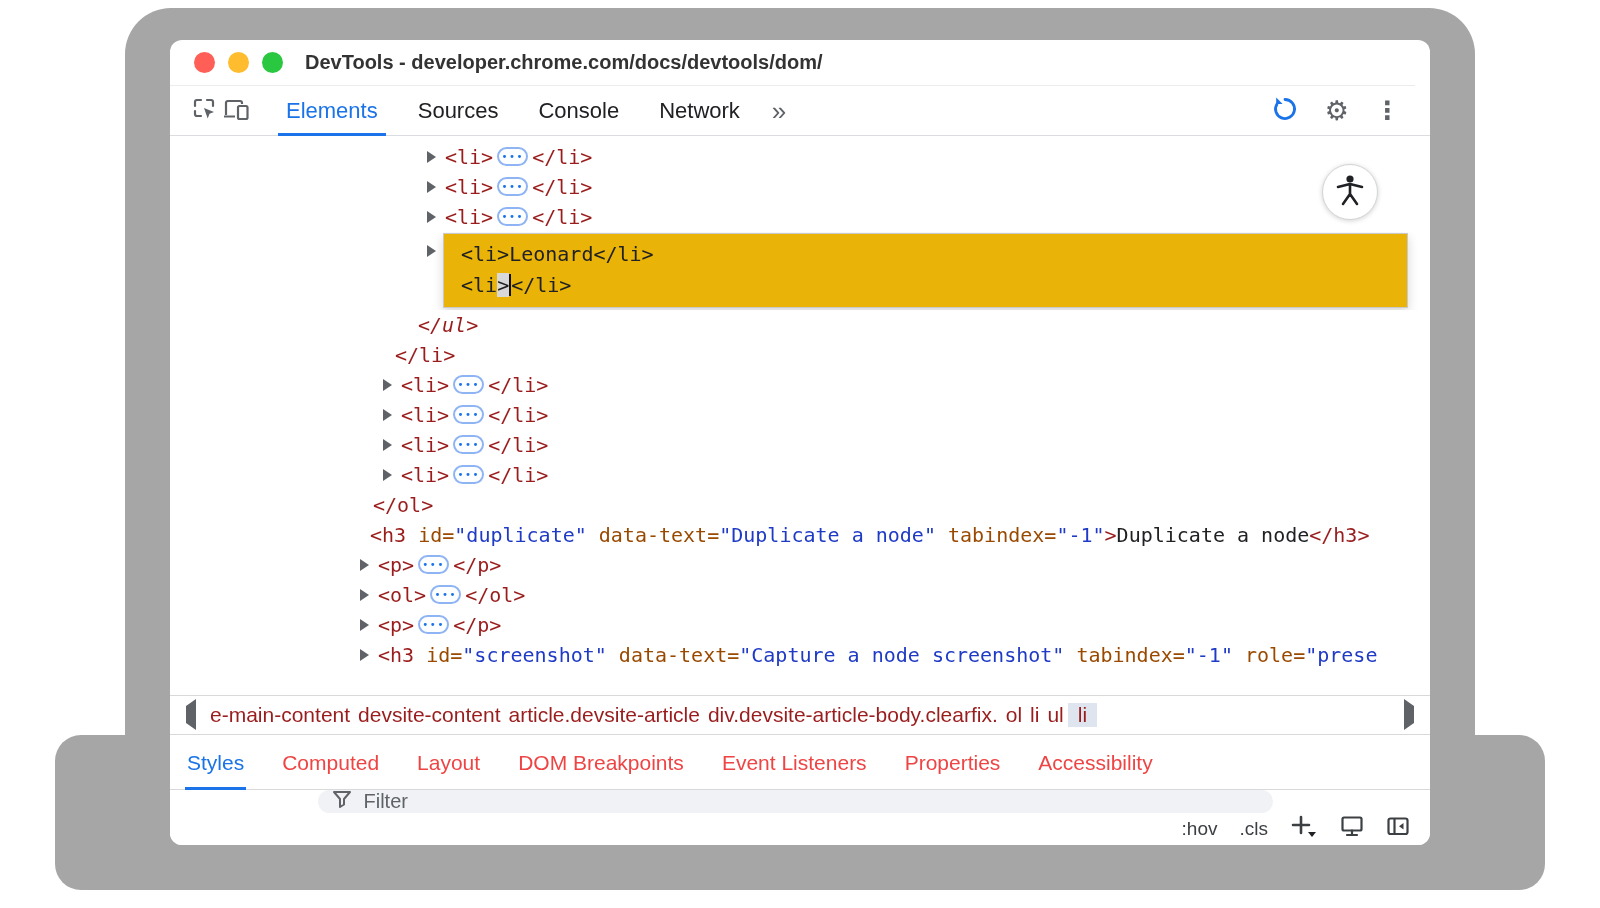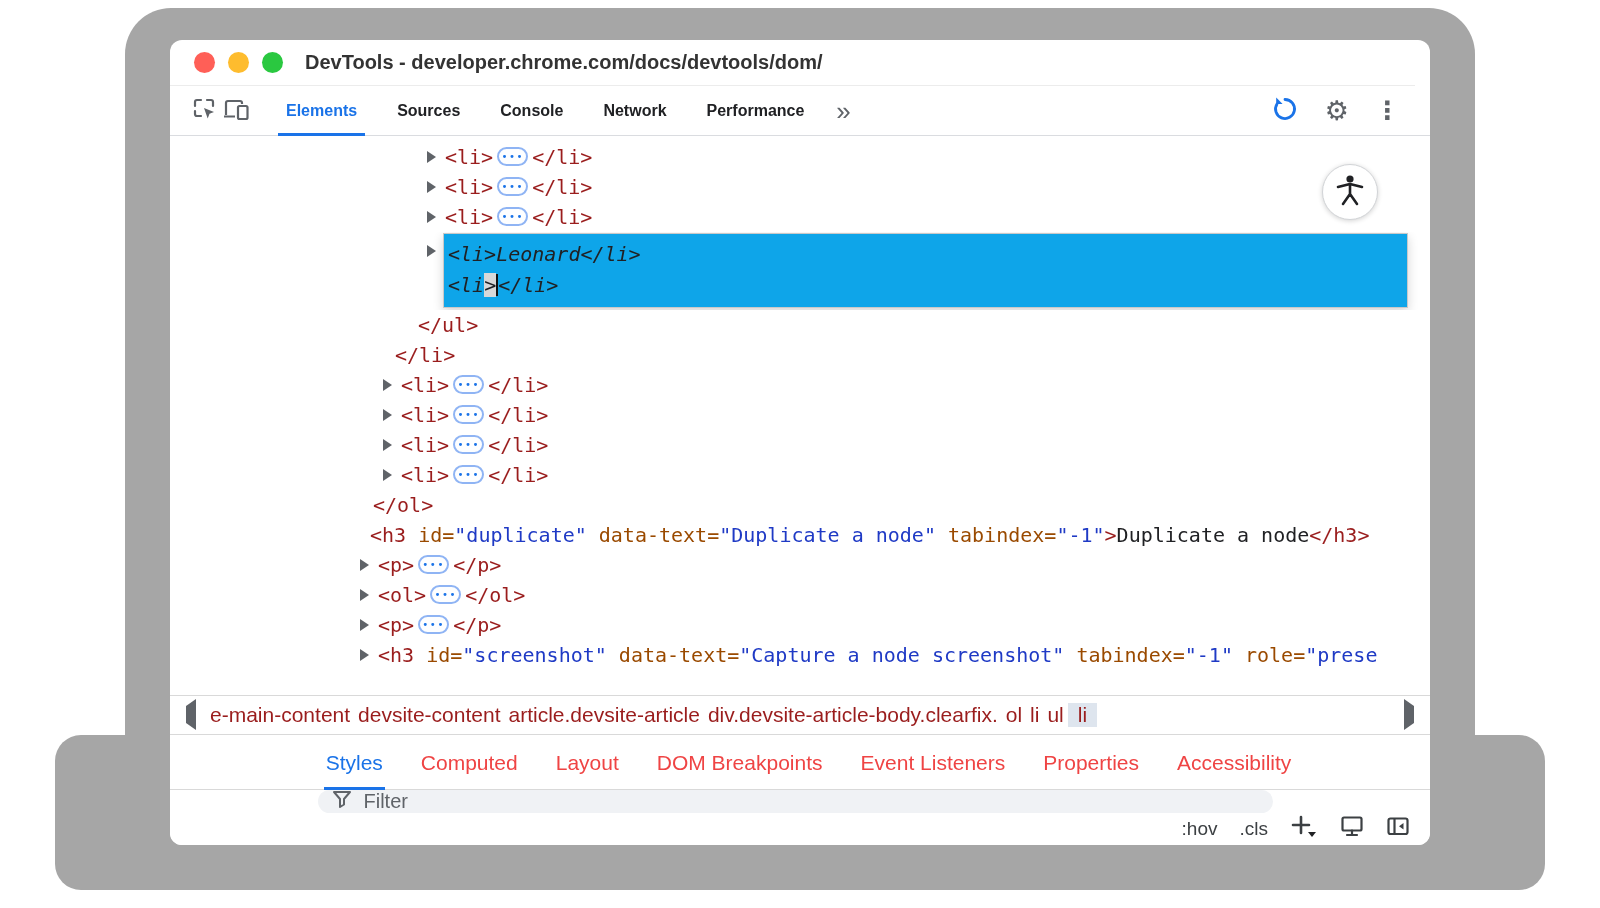--- a/index.html
+++ b/index.html
@@ -18,21 +18,21 @@
   .tl{width:21px;height:21px;border-radius:50%;margin-left:13px;}
   .tl-red{background:var(--mac_red,#ff5f57);}
   .tl-yellow{background:var(--mac_yellow,#febc2e);}
   .tl-green{background:var(--mac_green,#2ac840);}
   .title{margin-left:22px;font-size:20px;font-weight:600;color:#333;white-space:nowrap;}
   
   .toolbar{position:absolute;left:0;right:0;top:46px;height:50px;border-bottom:1px solid #dadce0;
     display:flex;align-items:center;padding:0 30px 0 18px;box-sizing:border-box;}
   .tbicon{width:32px;display:flex;justify-content:center;align-items:center;}
   .ptabs{display:flex;align-items:center;margin-left:14px;height:50px;}
-  .ptab{padding:0 20px;height:50px;line-height:50px;font-size:16px;color:#202124;position:relative;white-space:nowrap;cursor:default;font-weight:bold;}
+  .ptab{padding:0 20px;height:50px;line-height:50px;font-size:22px;color:#202124;position:relative;white-space:nowrap;cursor:default;}
   .ptab.active{color:var(--accent,#1a73e8);}
   .ptab.active::after{content:"";position:absolute;left:12px;right:12px;bottom:0;height:3px;background:var(--accent,#1a73e8);}
   .more{font-size:26px;color:#5f6368;margin-left:12px;line-height:50px;}
   .ticons{margin-left:auto;display:flex;align-items:center;gap:26px;}
   .gear{font-size:27px;color:#5f6368;font-family:"DejaVu Sans",sans-serif;line-height:1;}
   .kebab{font-size:25px;color:#5f6368;font-weight:bold;font-family:"DejaVu Sans",sans-serif;line-height:1;}
   
   .domtree{position:absolute;left:0;right:0;top:96px;height:559px;overflow:hidden;padding-top:6px;box-sizing:border-box;
     font-family:"DejaVu Sans Mono","Liberation Mono",monospace;font-size:20px;color:#202124;}
   .trow{height:30px;line-height:30px;white-space:pre;overflow:hidden;}
@@ -41,39 +41,39 @@
   .tk-val{color:var(--val,#1f3ac5);}
   .tk-text{color:#202124;}
   .arr{display:inline-block;width:0;height:0;vertical-align:middle;}
   .arr.right{border-top:6px solid transparent;border-bottom:6px solid transparent;border-left:9px solid #5f6368;margin:0 9px 3px 0;}
   .arr.down{border-left:6px solid transparent;border-right:6px solid transparent;border-top:9px solid #424242;margin:0 7px 3px 0;}
   .epill{display:inline-block;vertical-align:middle;margin:0 4px;min-width:31px;height:19px;line-height:15px;text-align:center;
     border:2px solid #8fb4f4;border-radius:11px;color:var(--accent,#1a73e8);font-size:10px;letter-spacing:1.5px;
     background:#fdfeff;box-sizing:border-box;transform:translateY(-2px);}
   .editrow{height:78px;position:relative;z-index:3;}
   .editrow .arr.abs{position:absolute;top:13px;}
-  .editbox{position:absolute;left:273px;right:22px;top:1px;bottom:2px;background:#0ea5e9;border:1px solid #c9c9c9;
-    box-shadow:0 4px 10px rgba(0,0,0,.16);padding:5px 4px;line-height:31px;box-sizing:border-box;overflow:hidden;font-style:italic;}
+  .editbox{position:absolute;left:273px;right:22px;top:1px;bottom:2px;background:#eab308;border:1px solid #c9c9c9;
+    box-shadow:0 4px 10px rgba(0,0,0,.16);padding:5px 17px;line-height:31px;box-sizing:border-box;overflow:hidden;}
   .eline{height:31px;white-space:pre;}
   .sel{background:#d8d8d8;}
   .cursor{display:inline-block;width:2px;height:22px;background:#111;vertical-align:-4px;}
   
   .a11y{position:absolute;left:1152px;top:124px;width:54px;height:54px;border-radius:50%;background:#fff;
     border:1px solid #d2d4d7;box-shadow:0 1px 5px rgba(0,0,0,.18);display:flex;align-items:center;justify-content:center;z-index:5;}
   
   .crumbbar{position:absolute;left:0;right:0;top:655px;height:40px;border-top:1px solid #d9d9d9;border-bottom:1px solid #d9d9d9;
     display:flex;align-items:center;padding:0 16px;box-sizing:border-box;background:#fff;}
   .crumb-list{display:flex;gap:8px;align-items:center;overflow:hidden;flex:1;margin:0 14px;}
   .crumb{color:var(--crumb,#9a1d1d);font-size:21px;white-space:nowrap;cursor:default;}
   .crumb.sel{background:var(--crumb_sel,#dee5ee);border-radius:5px;padding:4px 10px;margin:-4px -4px;}
   .nav-left{width:0;height:0;border-top:7px solid transparent;border-bottom:7px solid transparent;border-right:10px solid #5f6368;}
   .nav-right{width:0;height:0;border-top:7px solid transparent;border-bottom:7px solid transparent;border-left:10px solid #5f6368;}
   
   .stabs{position:absolute;left:0;right:0;top:695px;height:55px;border-bottom:1px solid #d9d9d9;display:flex;align-items:center;
-    gap:38px;padding:0 0 0 17px;font-size:21px;box-sizing:border-box;background:#fff;justify-content:center;}
+    gap:38px;padding:0 0 0 17px;font-size:21px;box-sizing:border-box;background:#fff;}
   .stab{position:relative;height:55px;line-height:55px;color:#ef4444;white-space:nowrap;cursor:default;}
   .stab.active{color:var(--accent,#1a73e8);}
   .stab.active::after{content:"";position:absolute;left:-2px;right:-2px;bottom:0;height:3px;background:var(--accent,#1a73e8);}
   
   .filterbar{position:absolute;left:0;right:0;top:750px;height:55px;display:flex;align-items:center;
     padding:0 20px 0 10px;box-sizing:border-box;background:#fff;flex-direction:column;}
   .filter-input{width:955px;height:34px;border-radius:17px;background:#f0f2f5;display:flex;align-items:center;gap:12px;
     padding:0 14px;box-sizing:border-box;}
   .filter-input .ph{color:#5f6368;font-size:20px;}
   .fgroup{margin-left:auto;display:flex;align-items:center;gap:22px;color:#3c4043;font-size:19px;}
@@ -110,21 +110,20 @@
             <path d="M2 19.5 h11" stroke="#5f6368" stroke-width="2.2"></path>
             <rect x="16" y="9" width="9.5" height="13" rx="1.5" fill="#fff" stroke="#5f6368" stroke-width="2.2"></rect>
           </svg>
         </span>
       </div>
       <div class="ptabs">
           <div class="ptab active">Elements</div>
           <div class="ptab">Sources</div>
           <div class="ptab">Console</div>
           <div class="ptab">Network</div>
-          <div class="ptab">Performance</div>
         </div>
       <div class="more">»</div>
       <div class="ticons">
         <span>
           <span>
             <svg width="28" height="28" viewBox="0 0 28 28">
               <path d="M14 4.5 a9.5 9.5 0 1 1 -8 4.4" fill="none" stroke="#1a73e8" stroke-width="2.8" stroke-linecap="round"></path>
               <path d="M5.2 2.6 v6.4 h6.4 Z" fill="#1a73e8"></path>
             </svg>
           </span>
@@ -132,21 +131,21 @@
         <span class="gear">⚙</span>
         <span class="kebab">⋮</span>
       </div>
     </div>
 
     <div class="domtree">
         <div class="trow" style="padding-left: 257px;"><span class="arr right"></span><span class="tk tk-tag">&lt;li&gt;</span><span class="epill">•••</span><span class="tk tk-tag">&lt;/li&gt;</span></div>
         <div class="trow" style="padding-left: 257px;"><span class="arr right"></span><span class="tk tk-tag">&lt;li&gt;</span><span class="epill">•••</span><span class="tk tk-tag">&lt;/li&gt;</span></div>
         <div class="trow" style="padding-left: 257px;"><span class="arr right"></span><span class="tk tk-tag">&lt;li&gt;</span><span class="epill">•••</span><span class="tk tk-tag">&lt;/li&gt;</span></div>
         <div class="trow editrow"><span class="arr right abs" style="left: 257px;"></span><div class="editbox"><div class="eline">&lt;li&gt;Leonard&lt;/li&gt;</div><div class="eline"><span>&lt;li</span><span class="sel">&gt;</span><span class="cursor"></span><span>&lt;/li&gt;</span></div></div></div>
-        <div class="trow" style="padding-left: 248px;"><span class="tk tk-tag">&lt;/ul&gt;</span></div>
+        <div class="trow" style="padding-left: 248px; font-style: italic;"><span class="tk tk-tag">&lt;/ul&gt;</span></div>
         <div class="trow" style="padding-left: 225px;"><span class="tk tk-tag">&lt;/li&gt;</span></div>
         <div class="trow" style="padding-left: 213px;"><span class="arr right"></span><span class="tk tk-tag">&lt;li&gt;</span><span class="epill">•••</span><span class="tk tk-tag">&lt;/li&gt;</span></div>
         <div class="trow" style="padding-left: 213px;"><span class="arr right"></span><span class="tk tk-tag">&lt;li&gt;</span><span class="epill">•••</span><span class="tk tk-tag">&lt;/li&gt;</span></div>
         <div class="trow" style="padding-left: 213px;"><span class="arr right"></span><span class="tk tk-tag">&lt;li&gt;</span><span class="epill">•••</span><span class="tk tk-tag">&lt;/li&gt;</span></div>
         <div class="trow" style="padding-left: 213px;"><span class="arr right"></span><span class="tk tk-tag">&lt;li&gt;</span><span class="epill">•••</span><span class="tk tk-tag">&lt;/li&gt;</span></div>
         <div class="trow" style="padding-left: 203px;"><span class="tk tk-tag">&lt;/ol&gt;</span></div>
         <div class="trow" style="padding-left: 200px;"><span class="tk tk-tag">&lt;h3</span><span class="tk tk-attr"> id=</span><span class="tk tk-val">"duplicate"</span><span class="tk tk-attr"> data-text=</span><span class="tk tk-val">"Duplicate a node"</span><span class="tk tk-attr"> tabindex=</span><span class="tk tk-val">"-1"</span><span class="tk tk-tag">&gt;</span><span class="tk tk-text">Duplicate a node</span><span class="tk tk-tag">&lt;/h3&gt;</span></div>
         <div class="trow" style="padding-left: 190px;"><span class="arr right"></span><span class="tk tk-tag">&lt;p&gt;</span><span class="epill">•••</span><span class="tk tk-tag">&lt;/p&gt;</span></div>
         <div class="trow" style="padding-left: 190px;"><span class="arr right"></span><span class="tk tk-tag">&lt;ol&gt;</span><span class="epill">•••</span><span class="tk tk-tag">&lt;/ol&gt;</span></div>
         <div class="trow" style="padding-left: 190px;"><span class="arr right"></span><span class="tk tk-tag">&lt;p&gt;</span><span class="epill">•••</span><span class="tk tk-tag">&lt;/p&gt;</span></div>

